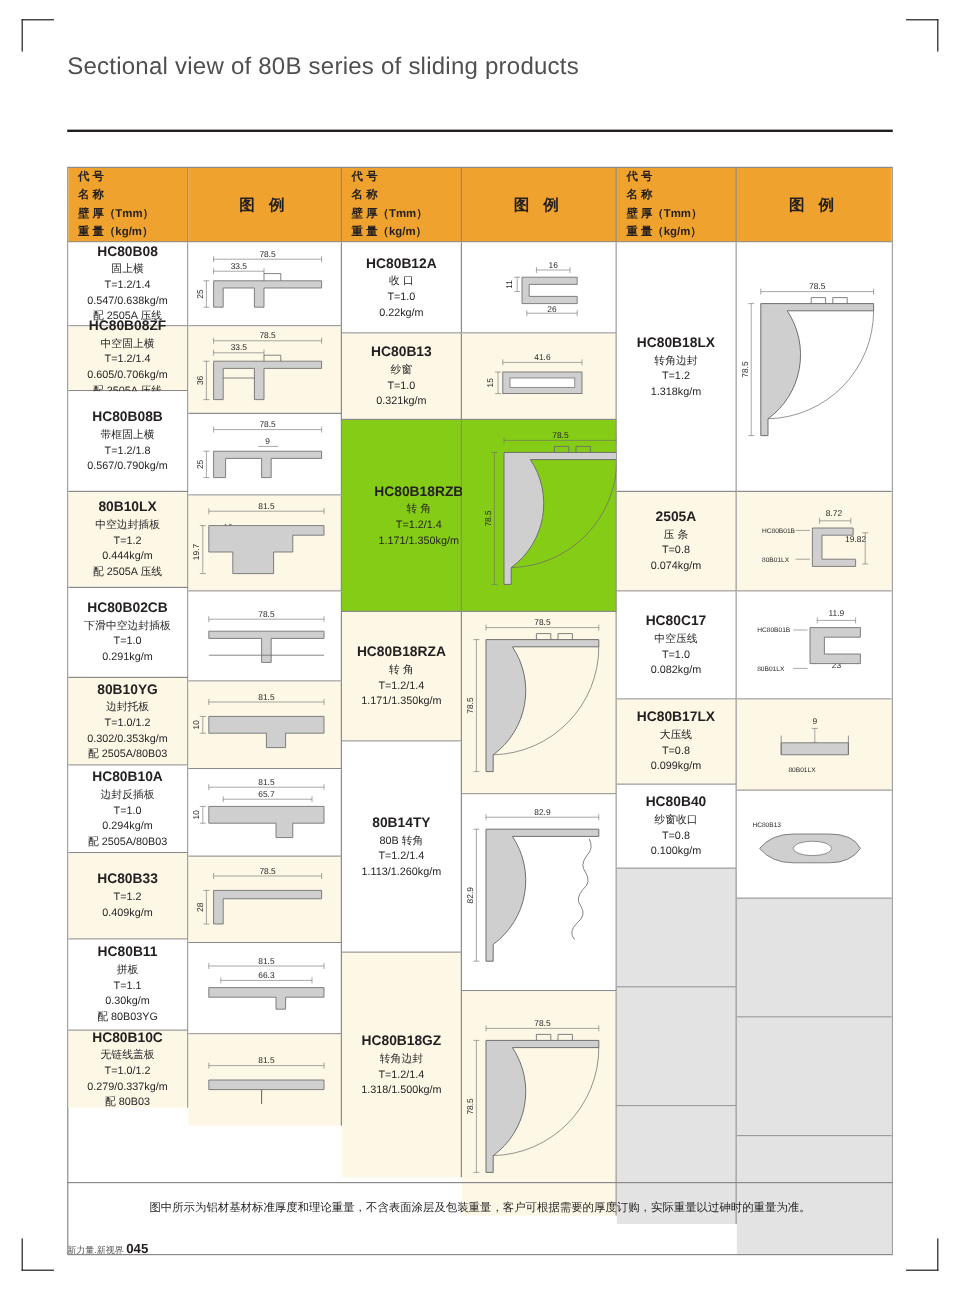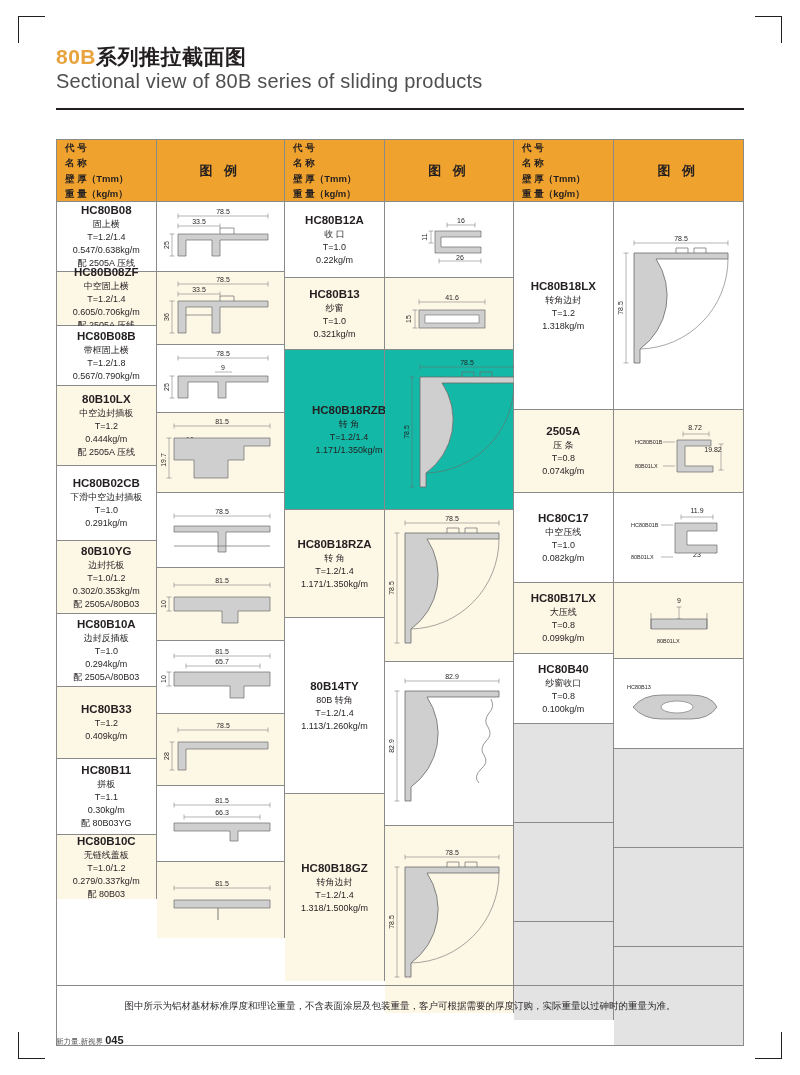--- a/index.html
+++ b/index.html
@@ -41,42 +41,41 @@
   .hdr-fig{height:62px;display:flex;align-items:center;justify-content:center;font-size:13px;font-weight:bold;letter-spacing:4px;}
 
   .cell{border-bottom:1px solid #8a8a8a;box-sizing:border-box;display:flex;flex-direction:column;align-items:center;justify-content:center;padding:4px 2px;}
   .cell.last{border-bottom:none;}
   .sep{border-right:1px solid #8a8a8a;}
   .code{font-size:11.5px;font-weight:bold;line-height:15px;}
   .nm{font-size:9px;line-height:13px;color:#231f20;}
   .sp{font-size:9px;line-height:13px;color:#231f20;}
 
   .bg-w{background:#ffffff;}
-  .bg-g{background:#14b8a6;padding-left:31px;}
+  .bg-g{background:#84cc16;padding-left:31px;}
   .bg-c{background:#fdf7e6;}
   .bg-gg{background:#e3e3e3;}
   svg{display:block;overflow:visible;}
 
   .footnote{position:absolute;left:56px;top:1000px;width:688px;text-align:center;font-size:9.5px;color:#231f20;}
   .footrule{position:absolute;left:56px;top:985px;width:688px;height:1px;background:#8a8a8a;}
   .pagenum{position:absolute;left:56px;bottom:28px;font-size:7.5px;color:#555;}
   .pagenum b{font-size:11px;color:#231f20;}
 </style>
 </head>
 <body>
 
 <div class="page">
 
   <div class="crop tl"></div>
   <div class="crop tr"></div>
   <div class="crop bl"></div>
   <div class="crop br"></div>
 
   <div class="header">
-    <div class="title-cn"><span class="hl">80B</span><span>系列推拉截面图</span></div>
     <div class="title-en">Sectional view of 80B series of sliding products</div>
   </div>
   <div class="rule"></div>
 
   <div class="table">
     <div class="cols" id="cols">
         <div class="col c1">
           <div class="hdr hdr-lbl sep">
             <div>代  号</div>
             <div>名  称</div>
@@ -90,21 +89,21 @@
             <div class="sp">0.547/0.638kg/m</div>
             <div class="sp">配 2505A 压线</div>
           </div>
           <div class="cell sep bg-c" style="height:54px">
             <div class="code">HC80B08ZF</div>
             <div class="nm">中空固上横</div>
             <div class="sp">T=1.2/1.4</div>
             <div class="sp">0.605/0.706kg/m</div>
             <div class="sp">配 2505A 压线</div>
           </div>
-          <div class="cell sep bg-w" style="height:60px">
+          <div class="cell sep bg-w" style="height:84px">
             <div class="code">HC80B08B</div>
             <div class="nm">带框固上横</div>
             <div class="sp">T=1.2/1.8</div>
             <div class="sp">0.567/0.790kg/m</div>
           </div>
           <div class="cell sep bg-c" style="height:80px">
             <div class="code">80B10LX</div>
             <div class="nm">中空边封插板</div>
             <div class="sp">T=1.2</div>
             <div class="sp">0.444kg/m</div>

